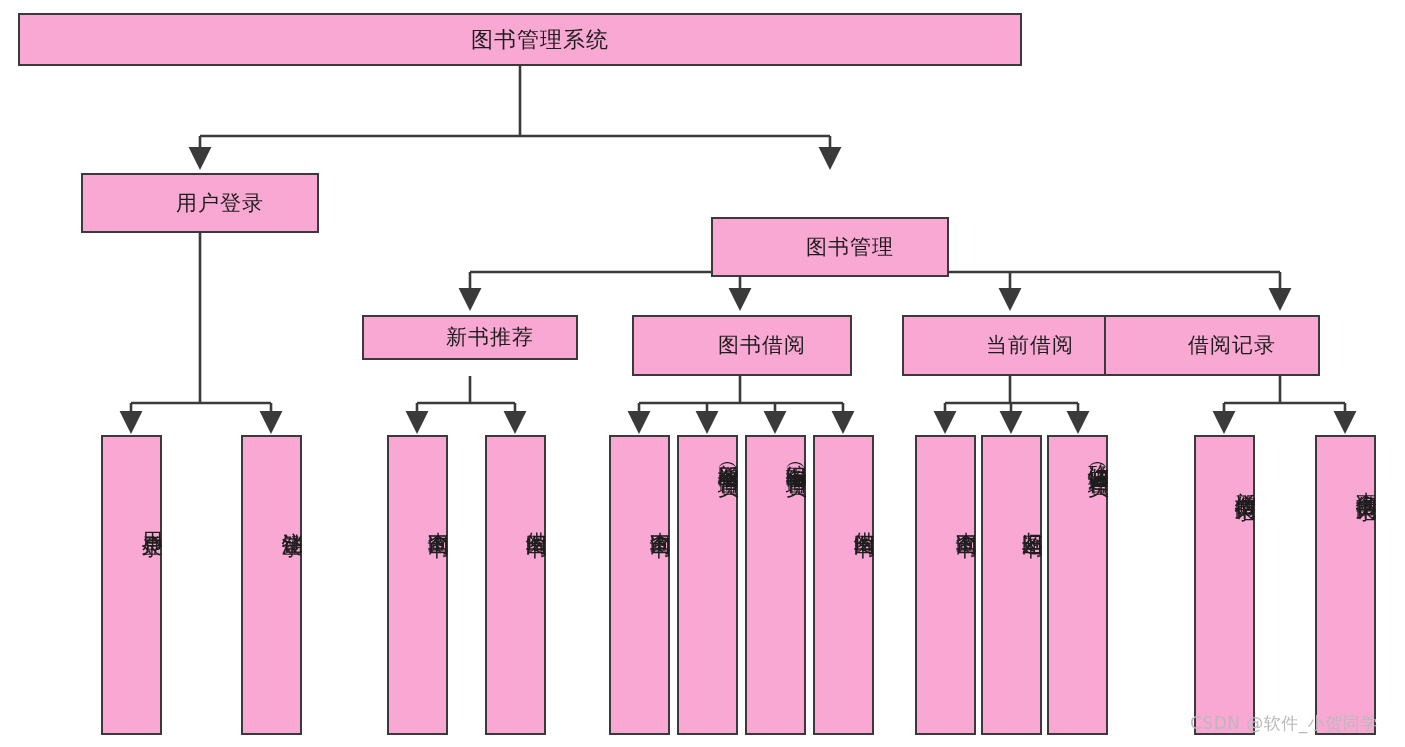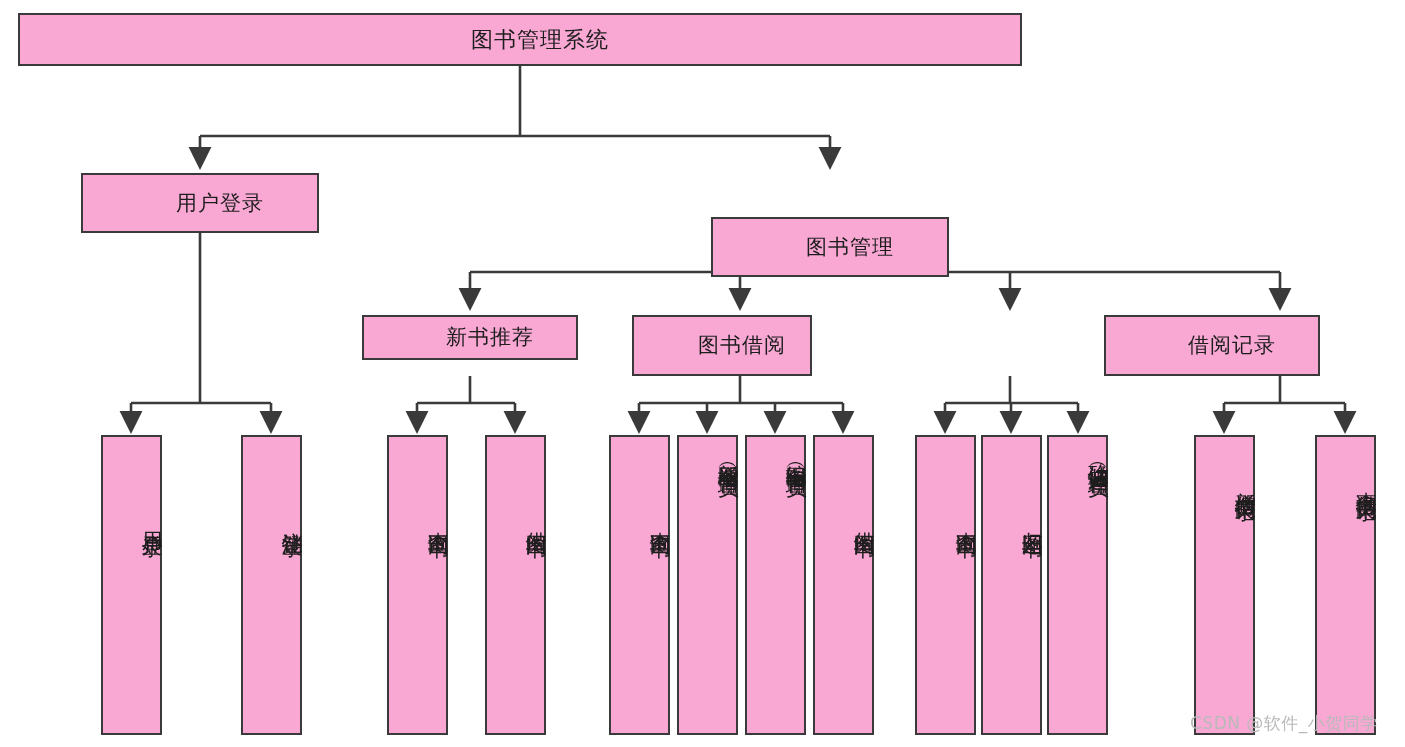--- a/index.html
+++ b/index.html
@@ -127,24 +127,27 @@
   </div>
 
   <div class="node" style="left:711px;top:173px;width:238px;height:60px;margin-top:44px;">
     <span class="lbl">图书管理</span>
   </div>
 
   <div class="node" style="left:362px;top:315px;width:216px;height:45px;">
     <span class="lbl">新书推荐</span>
   </div>
 
-  <div class="node" style="left:632px;top:315px;width:180px;height:61px;">
+  <div class="node" style="left:632px;top:315px;width:220px;height:61px;">
     <span class="lbl">图书借阅</span>
   </div>
 
+  <div class="node" style="left:902px;top:315px;width:216px;height:61px;">
+    <span class="lbl">当前借阅</span>
+  </div>
 
   <div class="node" style="left:1104px;top:315px;width:216px;height:61px;">
     <span class="lbl">借阅记录</span>
   </div>
 
   <div class="node leaf" style="left:101px;top:435px;width:61px;height:300px;padding-top:78px;">
     <span class="lbl">用户登录</span>
   </div>
 
   <div class="node leaf" style="left:241px;top:435px;width:61px;height:300px;padding-top:78px;">

